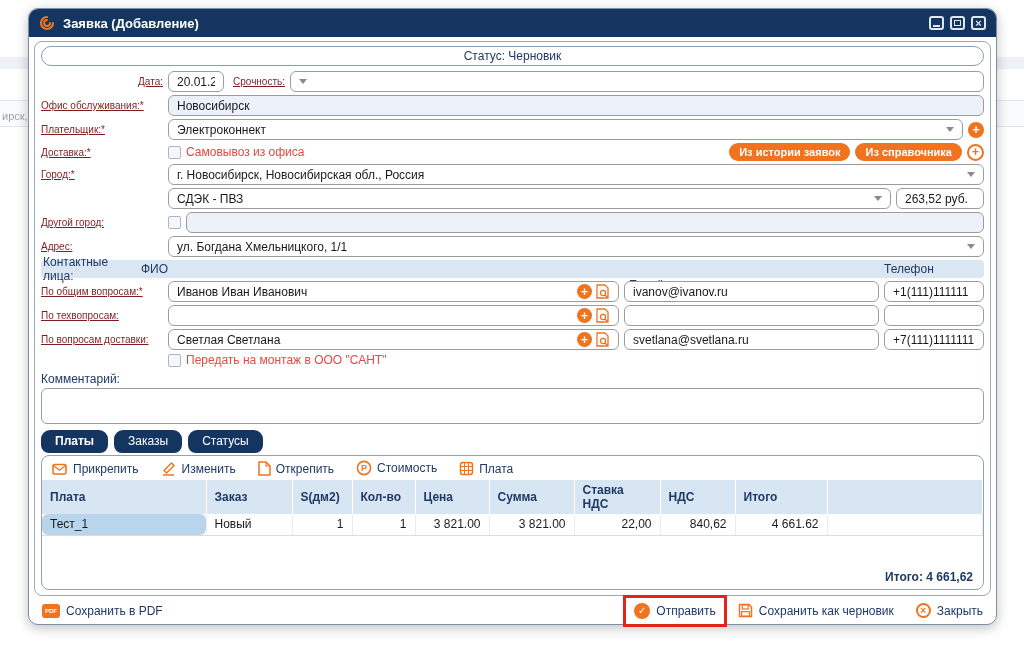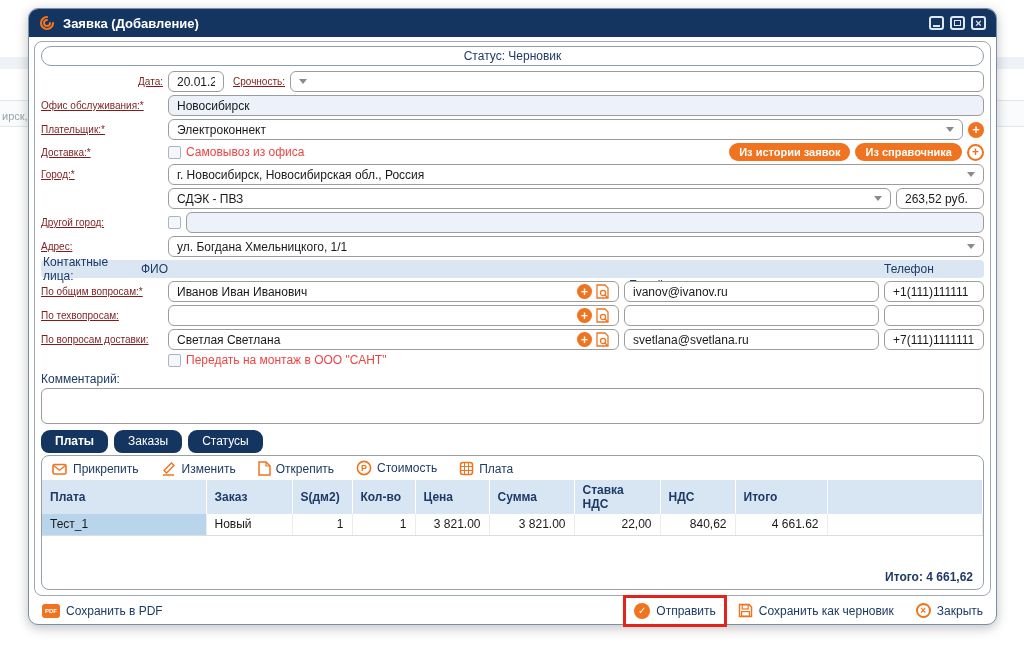--- a/index.html
+++ b/index.html
@@ -79,21 +79,21 @@
                 display:flex; flex-direction:column; min-height:0; overflow:hidden; }
   .toolbar { display:flex; align-items:flex-end; gap:22px; padding:4px 10px; flex:0 0 auto; }
   .tool-btn { display:flex; align-items:center; gap:5px; font-size:12px; color:#1e3a66; cursor:pointer; }
 
   table.grid { width:100%; border-collapse:collapse; font-size:12px; flex:0 0 auto; }
   .grid th { background:#d8e6f4; color:#1e3a66; font-weight:bold; text-align:left;
              padding:3px 8px; border-right:1px solid #fff; height:21px; }
   .grid td { padding:3px 8px; border-right:1px solid #ececec; border-bottom:1px solid #dcdcdc;
              color:#1a1a1a; height:21px; }
   .grid .num { text-align:right; }
-  .grid td.selected { background:#b9d5eb; }
+  .grid td.selected { background:#b9d5eb;border-radius:6px; }
   .grid-filler { flex:1; }
   .grand-total { text-align:right; font-size:12px; font-weight:bold; color:#1e3a66;
                  padding:3px 10px 5px; flex:0 0 auto; }
 
   .footer { height:26px; display:flex; align-items:center; justify-content:space-between;
             padding:3px 8px 0; flex:0 0 auto; }
   .ftr-btn { display:flex; align-items:center; gap:6px; font-size:12px; color:#1e3a66; cursor:pointer; }
   .ftr-right { display:flex; align-items:center; gap:22px; }
   .pdf-icon { width:18px; height:14px; background:#f0731f; border-radius:3px; color:#fff;
               font-size:6px; font-weight:bold; display:flex; align-items:center; justify-content:center; }

